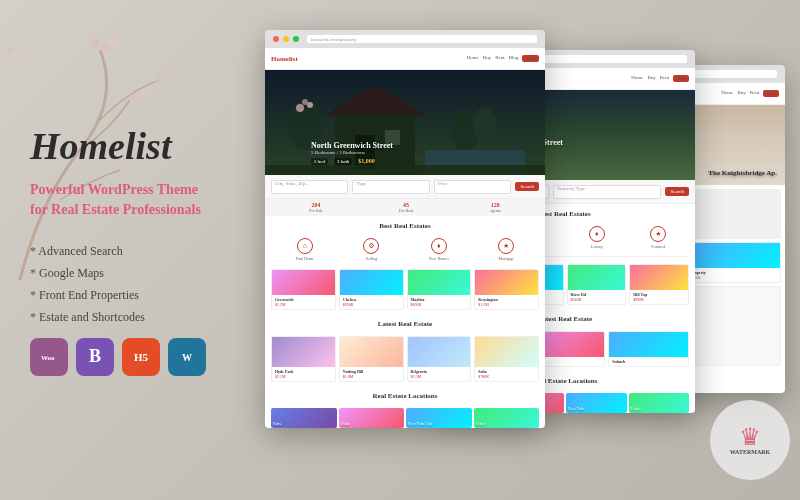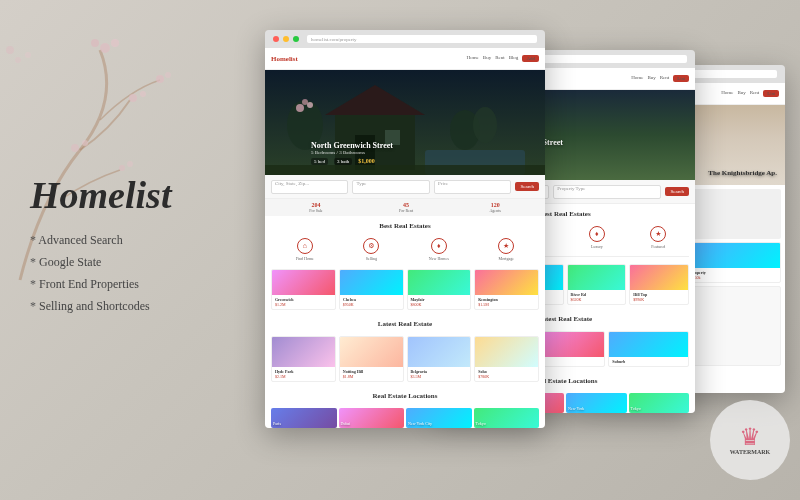--- a/index.html
+++ b/index.html
@@ -429,26 +429,50 @@
   <circle cx="85" cy="143" r="3" fill="#f0c0cc" opacity="0.6"></circle>
   <circle cx="18" cy="60" r="3" fill="#e8b4c0" opacity="0.4"></circle>
   <circle cx="28" cy="55" r="3" fill="#f0c0cc" opacity="0.4"></circle>
   <circle cx="10" cy="50" r="4" fill="#e8a8b8" opacity="0.4"></circle>
 </svg>
 
 <div class="main-content">
 
   <div class="left-panel">
     <h1 class="brand-title">Homelist</h1>
+    <p class="brand-subtitle">
+      <span>Powerful WordPress Theme</span><br>
+      <span>for Real Estate Professionals</span>
+    </p>
     <ul class="features-list">
       <li>Advanced Search</li>
-      <li>Google State</li>
+      <li>Google Maps</li>
       <li>Front End Properties</li>
-      <li>Selling and Shortcodes</li>
+      <li>Estate and Shortcodes</li>
     </ul>
+    <div class="badges">
+      <div class="badge badge-woo" title="WooCommerce">
+        <svg width="22" height="14" viewBox="0 0 22 14" fill="none">
+          <rect width="22" height="14" rx="3" fill="#96588a"></rect>
+          <text x="3" y="10" font-size="7" fill="white" font-weight="bold">Woo</text>
+        </svg>
+      </div>
+      <div class="badge badge-bootstrap" title="Bootstrap">
+        <span style="font-size:18px;font-weight:bold;color:white;font-family:serif;">B</span>
+      </div>
+      <div class="badge badge-html5" title="HTML5">
+        <span style="font-size:11px;font-weight:bold;color:white;">H5</span>
+      </div>
+      <div class="badge badge-wp" title="WordPress">
+        <svg width="22" height="22" viewBox="0 0 22 22">
+          <circle cx="11" cy="11" r="10" fill="#21759b"></circle>
+          <text x="11" y="15" text-anchor="middle" font-size="10" fill="white" font-weight="bold">W</text>
+        </svg>
+      </div>
+    </div>
   </div>
 
   <div class="right-panel">
 
     <div class="browser-mockup mockup-back" style="position:absolute;left:340px;top:55px;z-index:8;width:200px;">
       <div class="browser-bar">
         <div class="browser-dot dot-red"></div>
         <div class="browser-dot dot-yellow"></div>
         <div class="browser-dot dot-green"></div>
         <div style="flex:1;height:8px;background:#fff;border-radius:2px;margin-left:4px;font-size:5px;padding:0 4px;display:flex;align-items:center;color:#999;">homelist.com</div>

